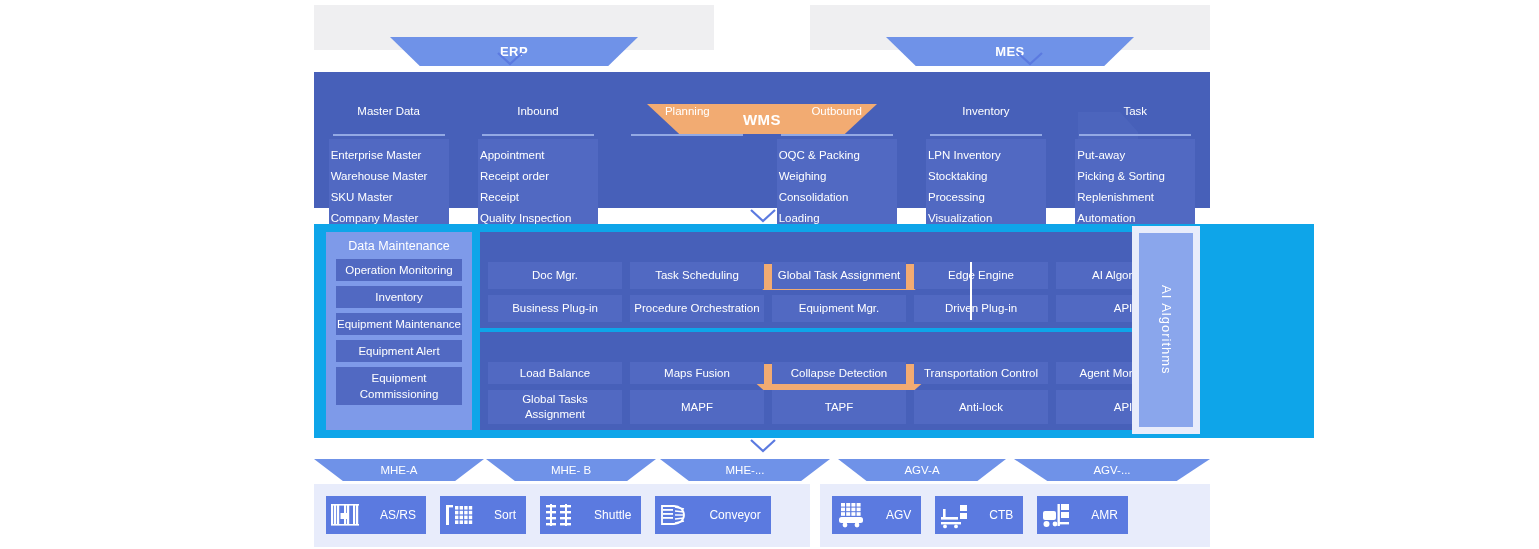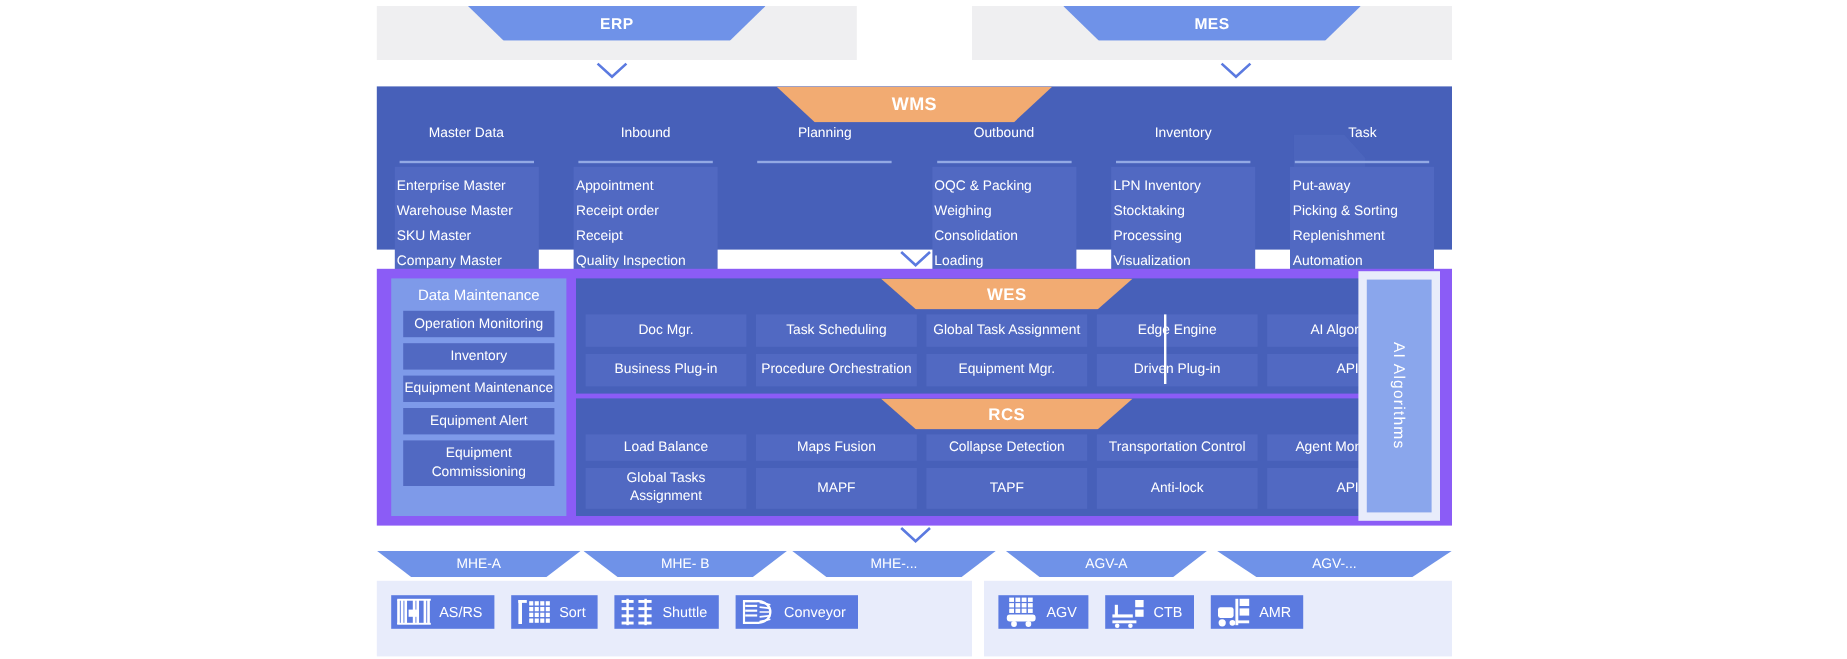--- a/index.html
+++ b/index.html
@@ -14,20 +14,21 @@
   .stage{position:absolute;left:0;top:0;width:1539px;height:549px;}
 
   
   .trap{
     position:relative;
     display:flex;align-items:center;justify-content:center;
     -webkit-clip-path:polygon(0% 0%,100% 0%,86% 100%,14% 100%);
     clip-path:polygon(0% 0%,100% 0%,86% 100%,14% 100%);
     font-weight:bold;
     letter-spacing:.4px;
+    margin-top:32px;
   }
 
   
   .toprow{position:absolute;left:314px;top:5px;width:896px;height:46px;}
   .topbar{
     position:absolute;top:0;height:45px;background:#efeff1;
     display:flex;align-items:flex-start;justify-content:center;
   }
   .topbar .trap{
     width:248px;height:29px;background:#6f92e8;
@@ -67,22 +68,22 @@
   }
   .wms-item{font-size:11.5px;color:#ffffff;line-height:15px;text-align:center;white-space:nowrap;}
 
   
   .wm1{position:absolute;right:72px;top:40px;width:60px;height:80px;background:#5069c1;opacity:.55;
        -webkit-clip-path:polygon(0 0,70% 0,100% 25%,100% 100%,0 100%);clip-path:polygon(0 0,70% 0,100% 25%,100% 100%,0 100%);}
   .wm2{position:absolute;right:26px;top:86px;width:40px;height:50px;background:#5069c1;opacity:.45;}
 
   
   .mid{
-    position:absolute;left:314px;top:224px;width:896px;height:214px;
-    background:#8b5cf6;
+    position:absolute;left:314px;top:224px;width:1000px;height:214px;
+    background:#0ea5e9;
   }
   
   .dm{
     position:absolute;left:12px;top:8px;width:146px;height:198px;
     background:#7e9ae9;
     display:flex;flex-direction:column;align-items:center;
     padding-top:6px;box-sizing:border-box;
   }
   .dm-title{font-size:12.5px;color:#ffffff;margin-bottom:5px;line-height:16px;}
   .dm-item{
@@ -137,22 +138,22 @@
     -webkit-clip-path:polygon(0% 0%,100% 0%,83% 100%,17% 100%);
     clip-path:polygon(0% 0%,100% 0%,83% 100%,17% 100%);
   }
 
   
   .eq-group{position:absolute;top:484px;height:63px;background:#e8ecfb;}
   #eq-mhe{left:314px;width:496px;}
   #eq-agv{left:820px;width:390px;}
   .eq-row{position:absolute;left:12px;top:12px;right:12px;display:flex;gap:14px;}
   .eq-chip{
-    height:28px;background:#5b7ae0;display:flex;align-items:center;
-    padding:0 10px 0 4px;gap:6px;
+    height:38px;background:#5b7ae0;display:flex;align-items:center;
+    padding:0 10px 0 4px;gap:20px;
   }
   .eq-chip .label{font-size:12px;color:#ffffff;white-space:nowrap;}
   .eq-ico{width:30px;height:28px;display:block;}
 </style>
 </head>
 <body>
 
 <div class="stage">
 
   <div class="toprow">

